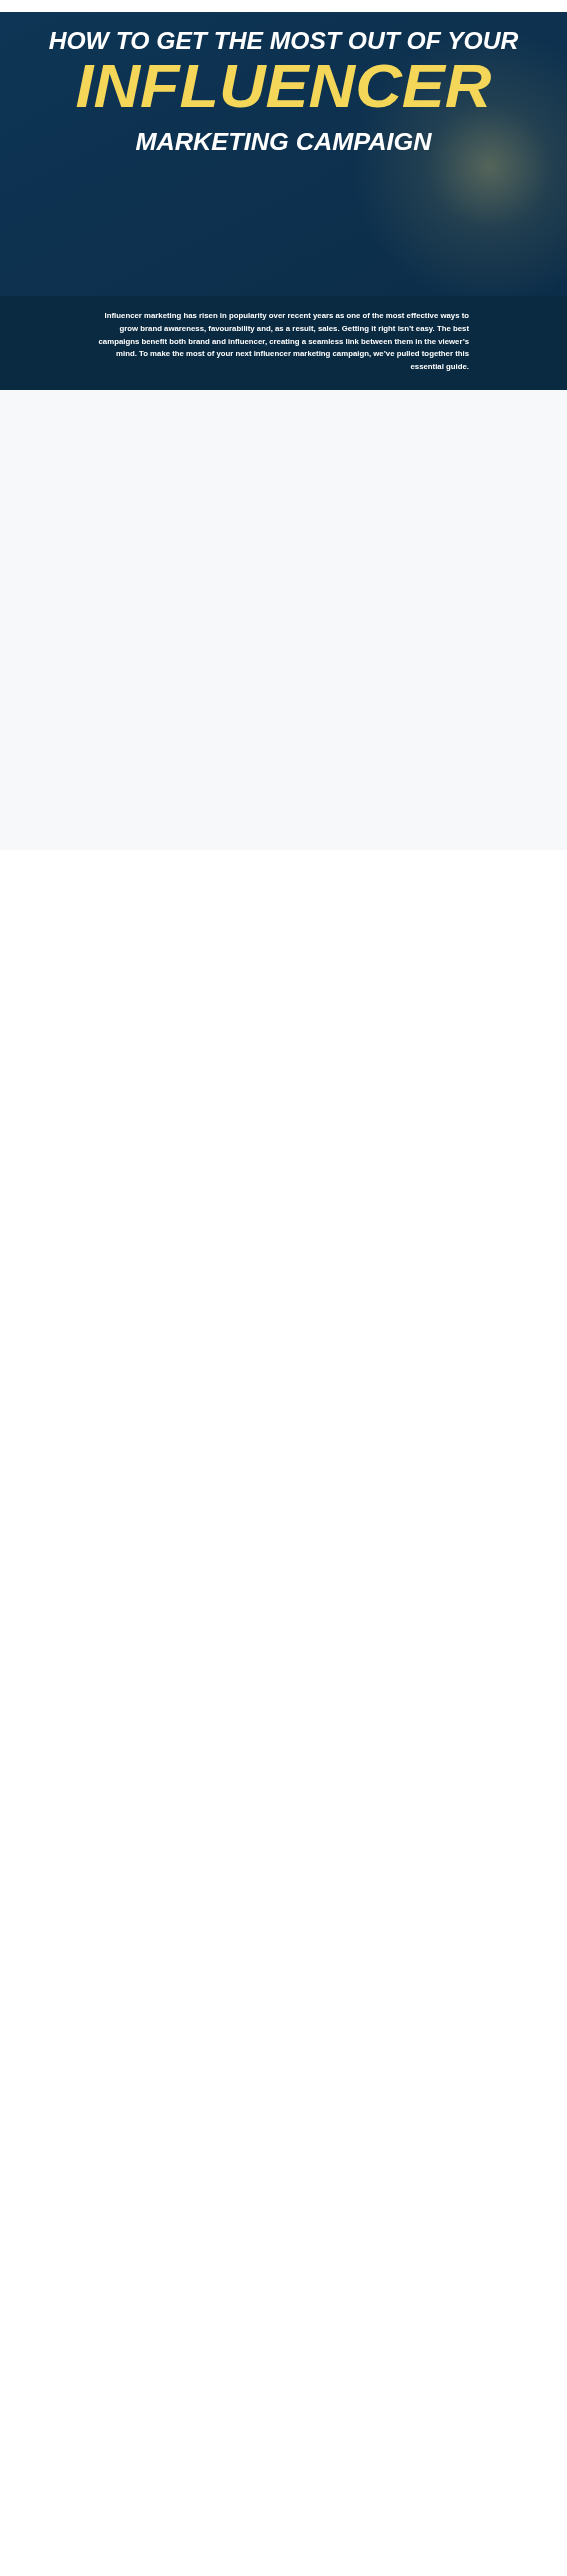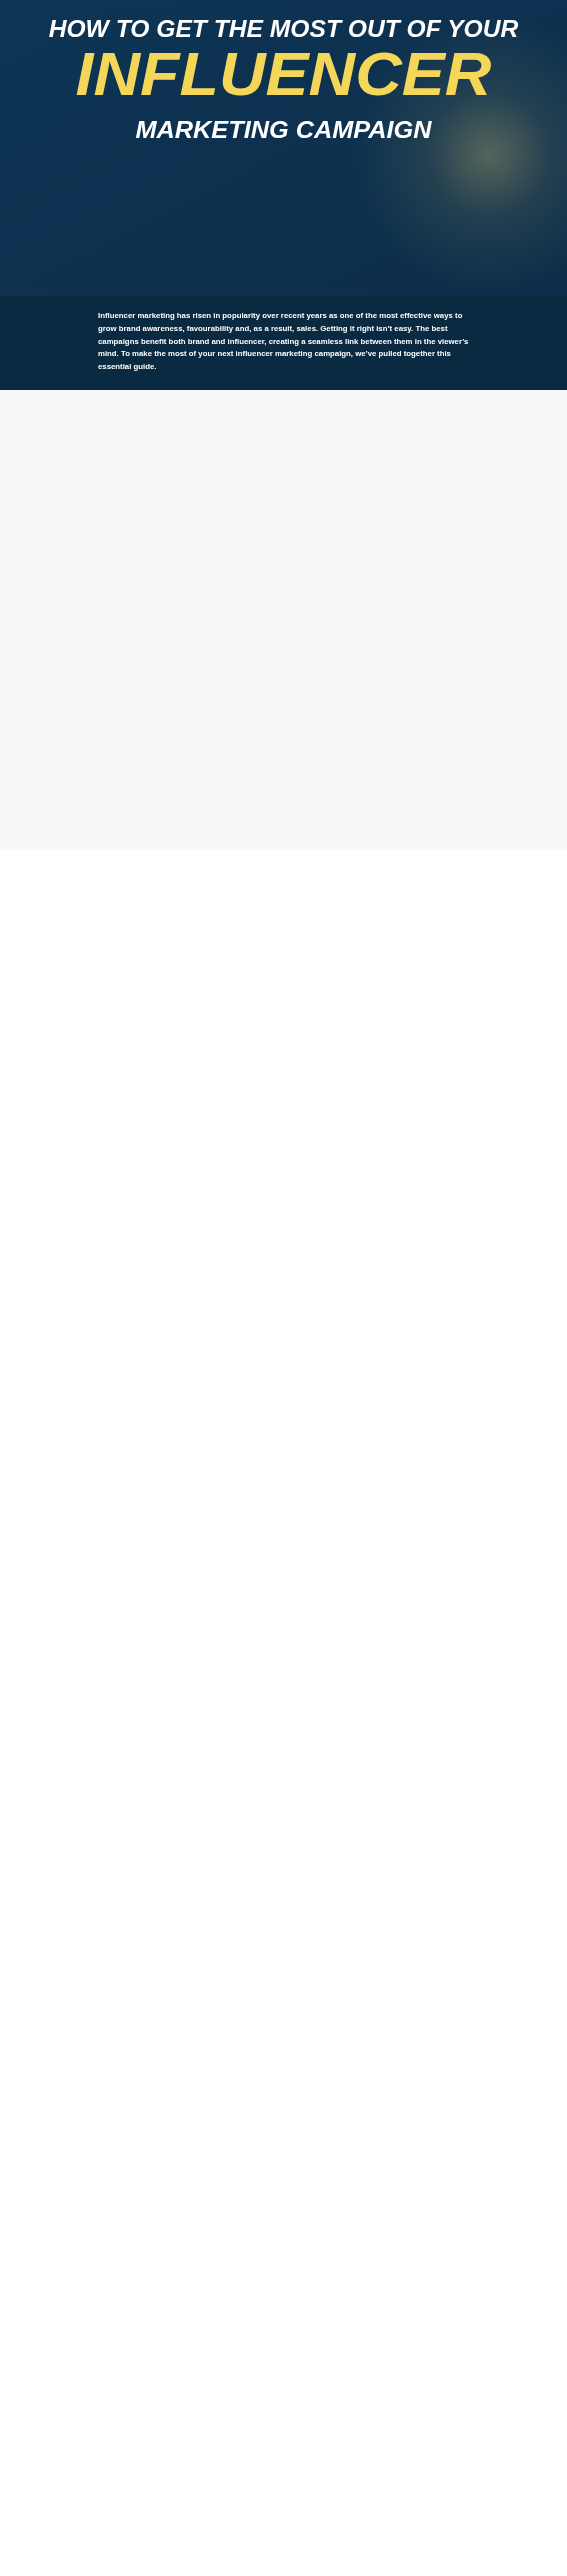--- a/index.html
+++ b/index.html
@@ -4,30 +4,30 @@
 <title>Influencer Marketing Infographic</title>
 <style>
 
   *{box-sizing:border-box;margin:0;padding:0;}
   html,body{width:567px;}
   body{font-family:"Liberation Sans",sans-serif;background:#fff;}
   .page{position:relative;width:567px;height:2576px;overflow:hidden;}
   .sec{position:absolute;left:0;width:567px;overflow:hidden;}
 
   
-  #hero{top:0;height:296px;background:#1d4ed8;text-decoration:underline;}
+  #hero{top:12px;height:296px;background:#1d4ed8;text-decoration:underline;}
   .h-l1,.h-l2,.h-l3{position:absolute;font-style:italic;font-weight:bold;white-space:nowrap;
     letter-spacing:0px;font-family:"Liberation Sans",sans-serif;}
   .h-l1{left:0;width:567px;text-align:center;top:15px;font-size:24.5px;color:#fff;transform:scaleX(1.005);}
   .h-l2{left:0;width:567px;text-align:center;top:44px;font-size:61px;color:#f4d658;line-height:1;transform:scaleX(1.058);}
   .h-l3{left:0;width:567px;text-align:center;top:117px;font-size:23px;color:#fff;transform:scaleX(1.10);}
 
   #heroTextBand{top:296px;height:94px;background:#0a2a41;}
   #heroTextBand p{width:371px;margin:0 auto;padding-top:14.4px;color:#fff;font-size:7.8px;
-    font-weight:bold;line-height:1.62;text-align:left;}
+    font-weight:bold;line-height:1.62;text-align:right;}
 
   
   #audience{top:390px;height:460px;background:#f7f8fa;}
 </style>
 </head>
 <body>
 
 <div class="page">
 
   <div class="sec" id="hero">

